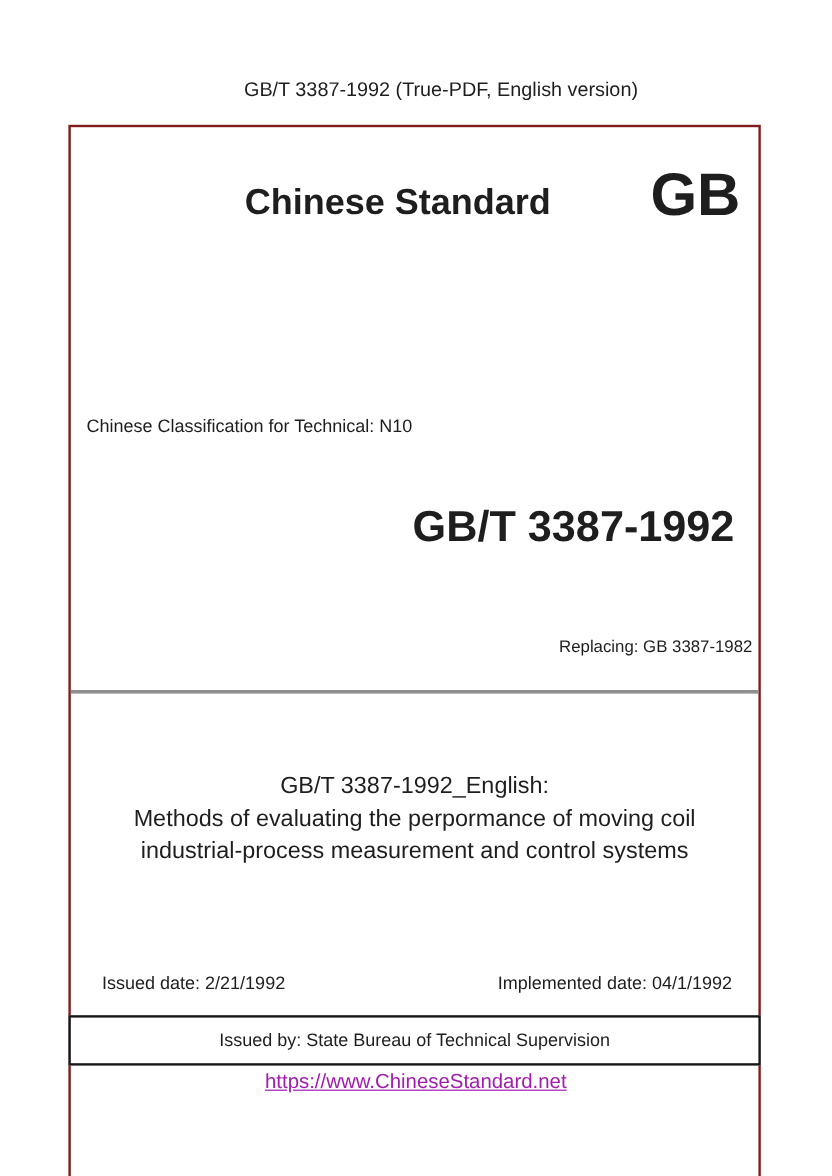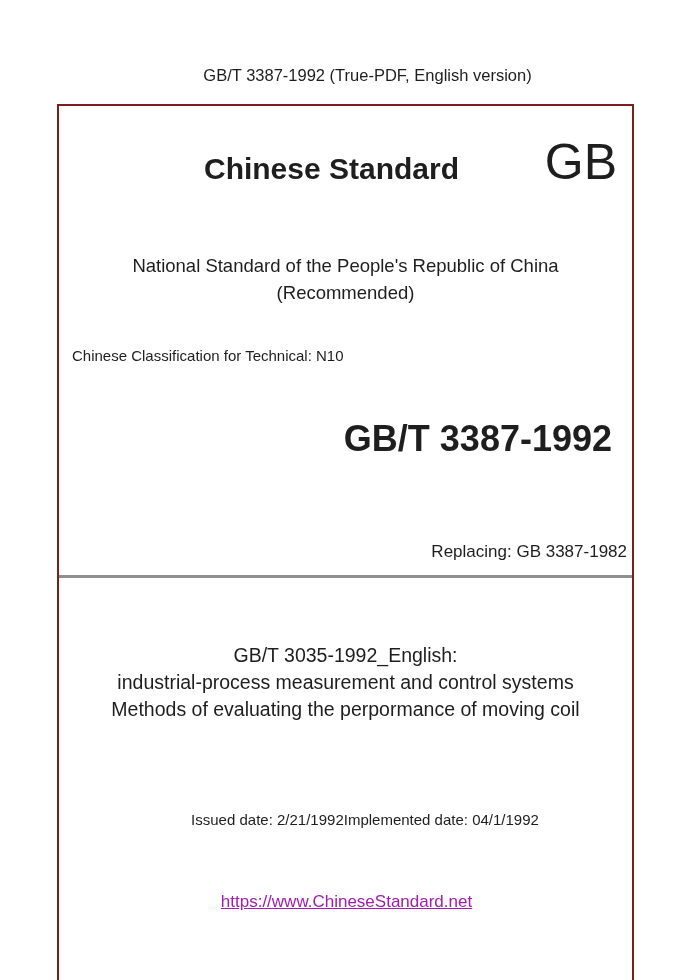--- a/index.html
+++ b/index.html
@@ -50,21 +50,21 @@
     transform: translateX(-14px);
     font-size: 30px;
     font-weight: bold;
     line-height: 1.1;
   }
   .gb-logo {
     position: absolute;
     top: 31px;
     right: 15px;
     font-size: 50px;
-    font-weight: normal;
+    font-weight: bold;
     line-height: 1;
   }
 
   .national-block {
     position: absolute;
     top: 146px;
     left: 0;
     width: 100%;
     text-align: center;
     font-size: 18.5px;
@@ -83,23 +83,23 @@
     position: absolute;
     top: 315px;
     right: 20px;
     font-size: 36px;
     font-weight: bold;
     line-height: 1;
   }
 
   .replacing {
     position: absolute;
-    top: 436px;
+    top: 424px;
     right: 5px;
-    font-size: 17px;
+    font-size: 14px;
     line-height: 1.2;
     text-align: center;
   }
 
   .divider {
     position: absolute;
     top: 469px;
     left: 0;
     width: 100%;
     height: 3px;
@@ -115,24 +115,23 @@
     font-size: 19.5px;
     line-height: 27px;
   }
 
   .dates-row {
     position: absolute;
     top: 705px;
     left: 26px;
     right: 22px;
     display: flex;
-    justify-content: center;
+    justify-content: space-between;
     font-size: 15px;
     line-height: 1.2;
-    margin-left: 35px;
   }
 
   
   .issuer-box {
     position: absolute;
     left: 57px;
     top: 846px;
     width: 577px;
     height: 42px;
     border: 2px solid #161616;
@@ -164,44 +163,43 @@
 <div class="page">
 
   <div class="top-header">GB/T 3387-1992 (True-PDF, English version)</div>
 
   <div class="main-box">
 
     <div class="brand">Chinese Standard</div>
 
     <div class="gb-logo">GB</div>
 
-    <div class="national-block">
-      <div>National Standard of the People's Republic of China</div>
-      <div>(Recommended)</div>
-    </div>
 
     <div class="classification">Chinese Classification for Technical: N10</div>
 
     <div class="std-number">GB/T 3387-1992</div>
 
     <div class="replacing">Replacing: GB 3387-1982</div>
 
     <div class="divider"></div>
 
     <div class="title-block">
-      <div>GB/T 3035-1992_English:</div>
+      <div>GB/T 3387-1992_English:</div>
+      <div>Methods of evaluating the perpormance of moving coil</div>
       <div>industrial-process measurement and control systems</div>
-      <div>Methods of evaluating the perpormance of moving coil</div>
     </div>
 
     <div class="dates-row">
       <span>Issued date: 2/21/1992</span>
       <span>Implemented date: 04/1/1992</span>
     </div>
 
   </div>
 
+  <div class="issuer-box">
+    <span>Issued by: State Bureau of Technical Supervision</span>
+  </div>
 
   <div class="footer-link">
     <a href="#">https://www.ChineseStandard.net</a>
   </div>
 
 </div>
 
 </body></html>

